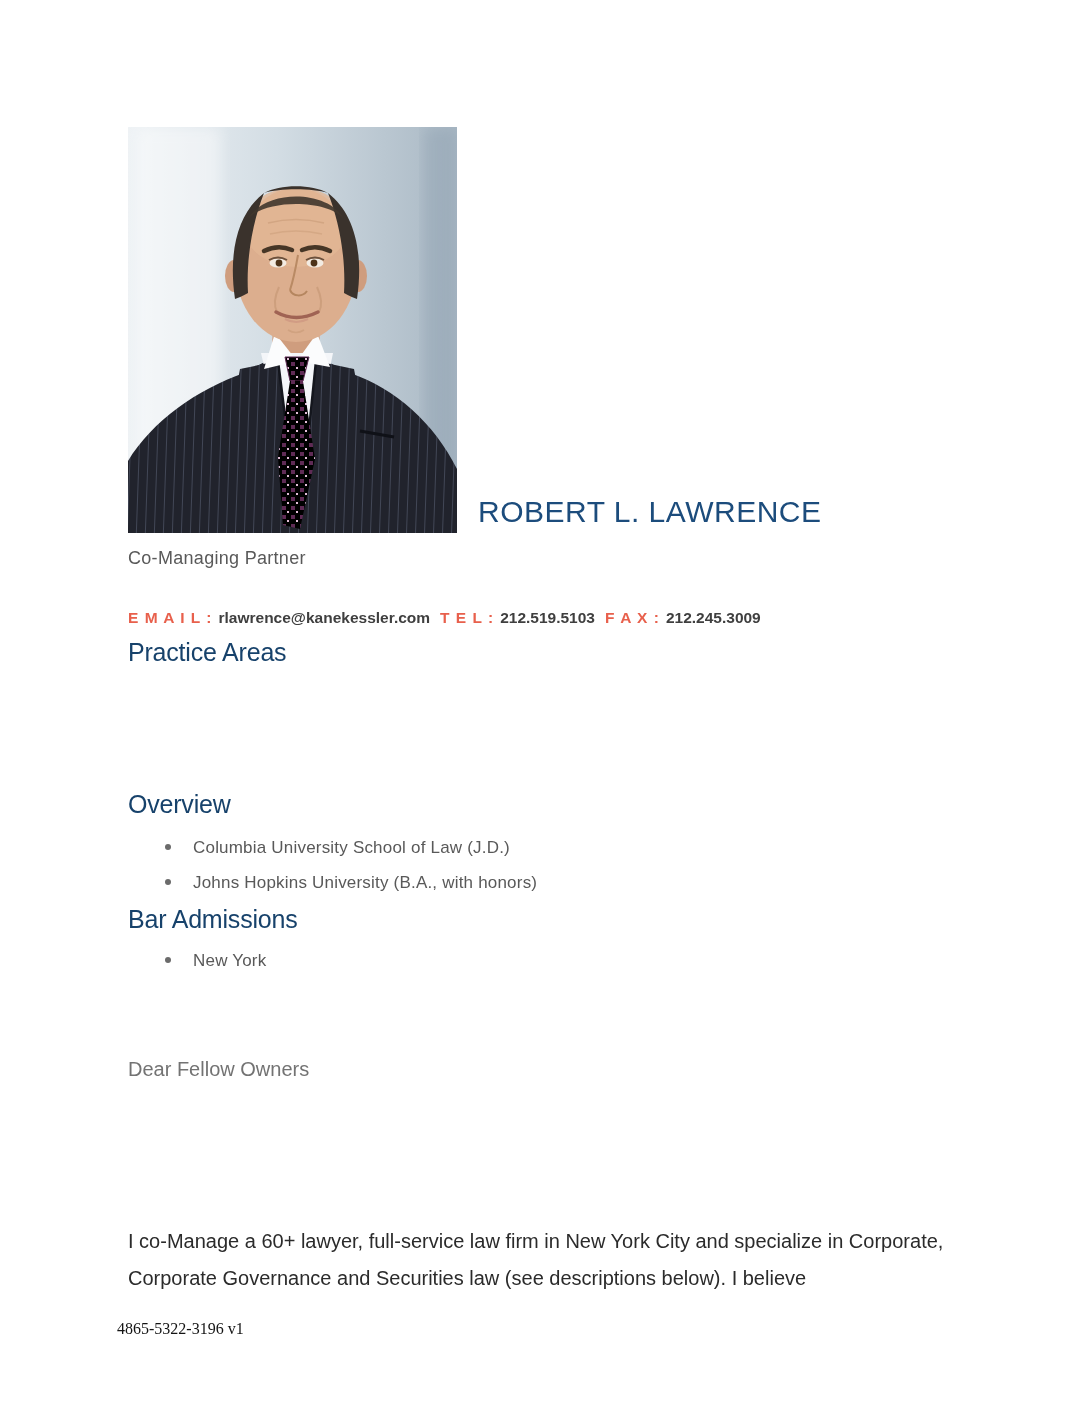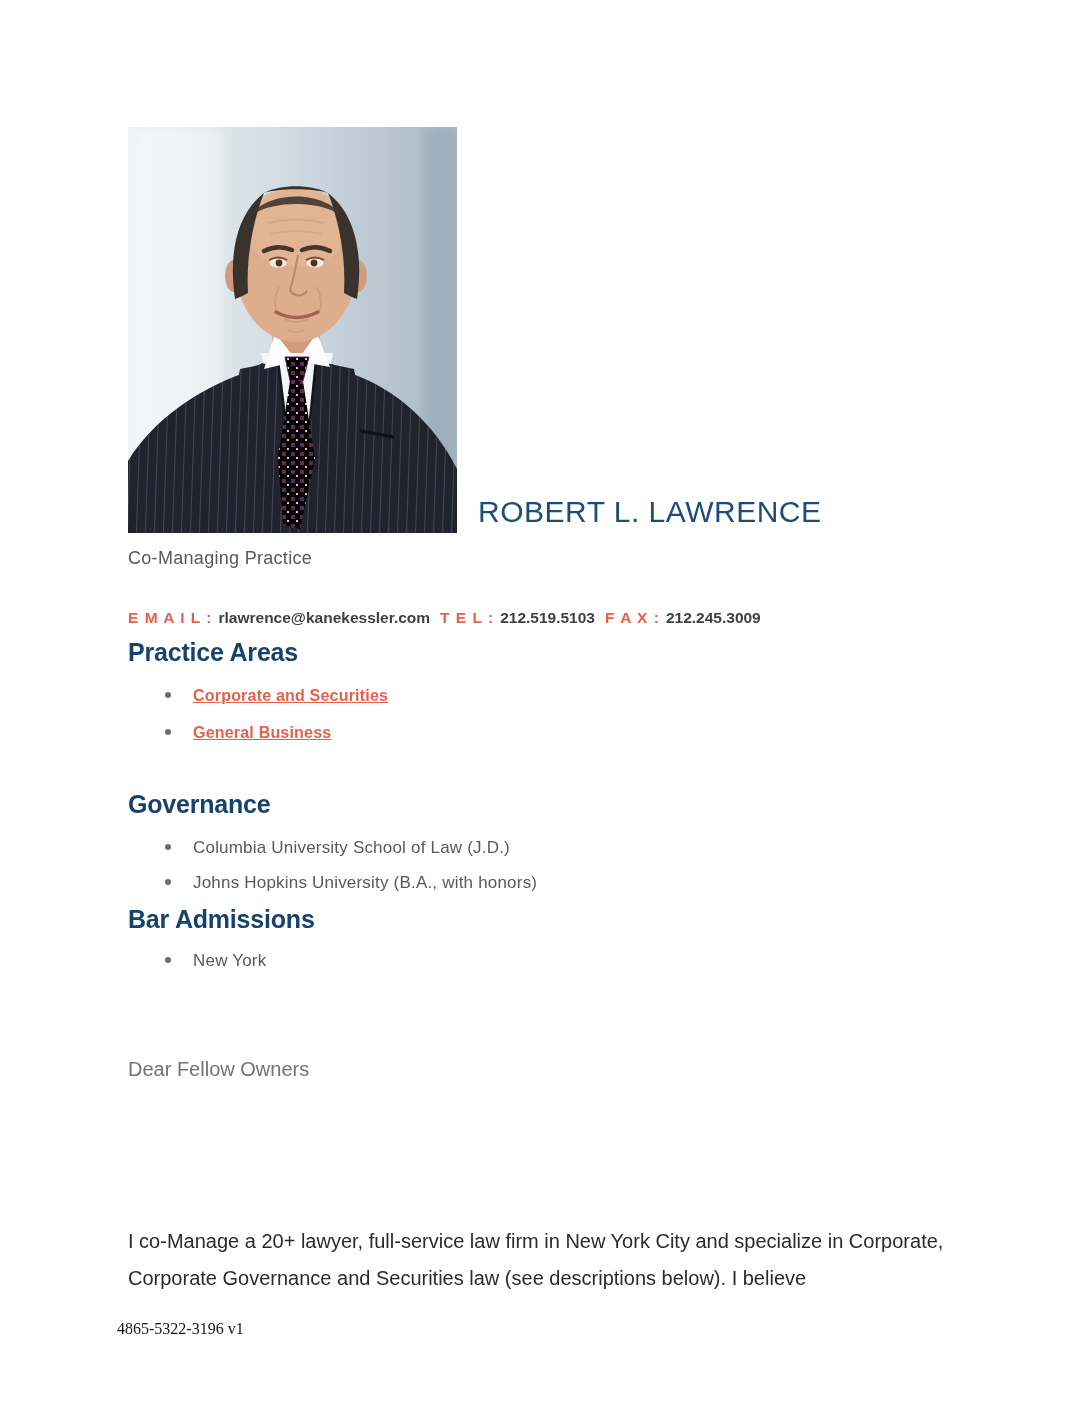--- a/index.html
+++ b/index.html
@@ -32,21 +32,21 @@
     font-size:15.5px; white-space:nowrap;
   }
   .contact .lbl {
     color:#E8604C; font-weight:bold; letter-spacing:1px; margin-right:6px;
   }
   .contact .val {
     color:#3F3F3F; font-weight:600; margin-right:10px;text-align:right;
   }
   .sec-heading {
     position:absolute; left:128px;
-    font-size:25px; font-weight:bold; letter-spacing:-.2px;
+    font-size:25px; font-weight:normal; letter-spacing:-.2px;
     color:#17426B; white-space:nowrap;
   }
   .sec-heading.alt { color:#2F5496; }
 
   .bullet-list { position:absolute; left:128px; }
   .bullet-item {
     position:relative; padding-left:65px;
     font-size:17px; color:#595959; letter-spacing:.2px;
     margin-bottom:15px; white-space:nowrap;
   }
@@ -157,56 +157,46 @@
       <path d="M151,160 Q144,175 149,185" stroke="#c99b79" stroke-width="2" fill="none" opacity="0.8"></path>
       <path d="M189,160 Q196,175 191,185" stroke="#c99b79" stroke-width="2" fill="none" opacity="0.8"></path>
 
       <path d="M148,185 Q168,196 190,185" stroke="#a06353" stroke-width="3.5" fill="none" stroke-linecap="round"></path>
       <path d="M157,192 Q168,198 180,192" stroke="#c98f7d" stroke-width="2" fill="none" opacity="0.6"></path>
       <path d="M160,203 Q168,208 176,203" stroke="#c49671" stroke-width="1.5" fill="none" opacity="0.5"></path>
     </svg>
   </div>
 
   <div class="name">ROBERT L. LAWRENCE</div>
-  <div class="job-title">Co-Managing Practice</div>
+  <div class="job-title">Co-Managing Partner</div>
 
   <div class="contact">
     <span class="lbl">E M A I L :</span><span class="val">rlawrence@kanekessler.com</span><span class="lbl">T E L :</span><span class="val">212.519.5103</span><span class="lbl">F A X :</span><span class="val">212.245.3009</span>
   </div>
 
   <div class="sec-heading" style="top:638px">Practice Areas</div>
-  <div class="bullet-list" style="top:686px">
-    <div class="bullet-item practice-item">
-      <span class="dot"></span>
-      <a class="practice-link">Corporate and Securities</a>
-    </div>
-    <div class="bullet-item practice-item">
-      <span class="dot"></span>
-      <a class="practice-link">General Business</a>
-    </div>
-  </div>
-
-  <div class="sec-heading" style="top:790px">Governance</div>
+
+  <div class="sec-heading" style="top:790px">Overview</div>
   <div class="bullet-list" style="top:838px">
     <div class="bullet-item">
       <span class="dot"></span>
       <span>Columbia University School of Law (J.D.)</span>
     </div>
     <div class="bullet-item">
       <span class="dot"></span>
       <span>Johns Hopkins University (B.A., with honors)</span>
     </div>
   </div>
 
   <div class="sec-heading" style="top:905px">Bar Admissions</div>
   <div class="bullet-list" style="top:951px">
     <div class="bullet-item">
       <span class="dot"></span>
       <span>New York</span>
     </div>
   </div>
 
   <div class="salutation">Dear Fellow Owners</div>
-  <p class="body-para" style="top:1223px">I co-Manage a 20+ lawyer, full-service law firm in New York City and specialize in Corporate, Corporate Governance and Securities law (see descriptions below). I believe</p>
+  <p class="body-para" style="top:1223px">I co-Manage a 60+ lawyer, full-service law firm in New York City and specialize in Corporate, Corporate Governance and Securities law (see descriptions below). I believe</p>
 
   <div class="footer-code">4865-5322-3196 v1</div>
 
 </div>
 
 </body></html>

